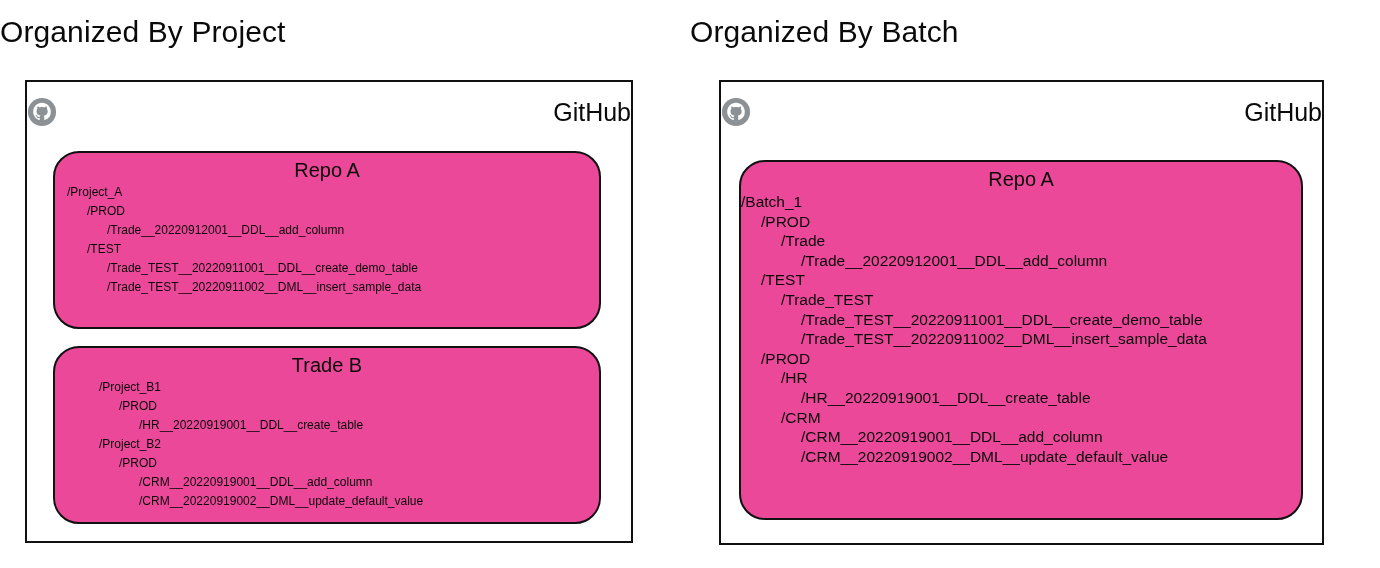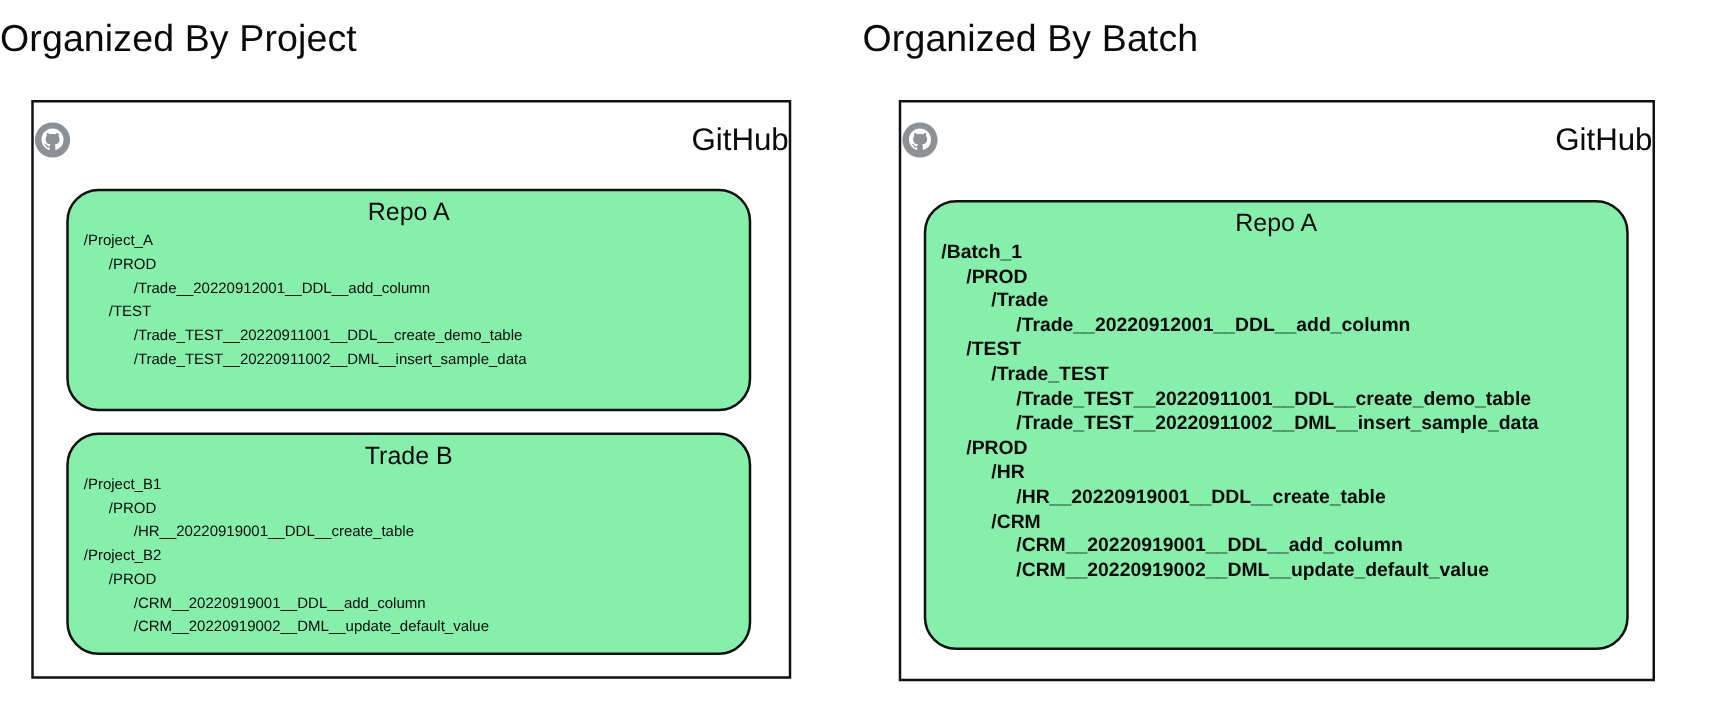--- a/index.html
+++ b/index.html
@@ -80,21 +80,21 @@
     line-height: 30px;
     color: #0a0a0a;
     font-weight: 400;
   }
 
   
   .repo-card {
     position: absolute;
     border: 2.5px solid #111111;
     border-radius: 26px;
-    background: #86efac;
+    background: #ec4899;
     box-sizing: border-box;
     overflow: hidden;
   }
   .repo-title {
     text-align: center;
     font-size: 20px;
     line-height: 24px;
     font-weight: 400;
     padding-top: 5px;
     margin: 0;
@@ -121,30 +121,30 @@
     height: 178px;
   }
   .repo-a-left .tree { padding-left: 12px; }
 
   .repo-b-left {
     left: 26px;
     top: 264px;
     width: 548px;
     height: 178px;
   }
-  .repo-b-left .tree { padding-left: 12px; }
+  .repo-b-left .tree { padding-left: 12px; margin-left: 32px; }
 
   
   .repo-a-right {
     left: 18px;
     top: 78px;
     width: 564px;
     height: 360px;
   }
-  .repo-a-right .tree { padding-left: 12px; font-weight: bold; }
+  .repo-a-right .tree { padding-left: 0; }
   .repo-a-right .tree-line { font-size: 15.5px; line-height: 19.6px; }
 
   .indent-0 { padding-left: 0px; }
   .indent-1 { padding-left: 20px; }
   .indent-2 { padding-left: 40px; }
   .indent-3 { padding-left: 60px; }
 </style>
 </head>
 <body>
 

